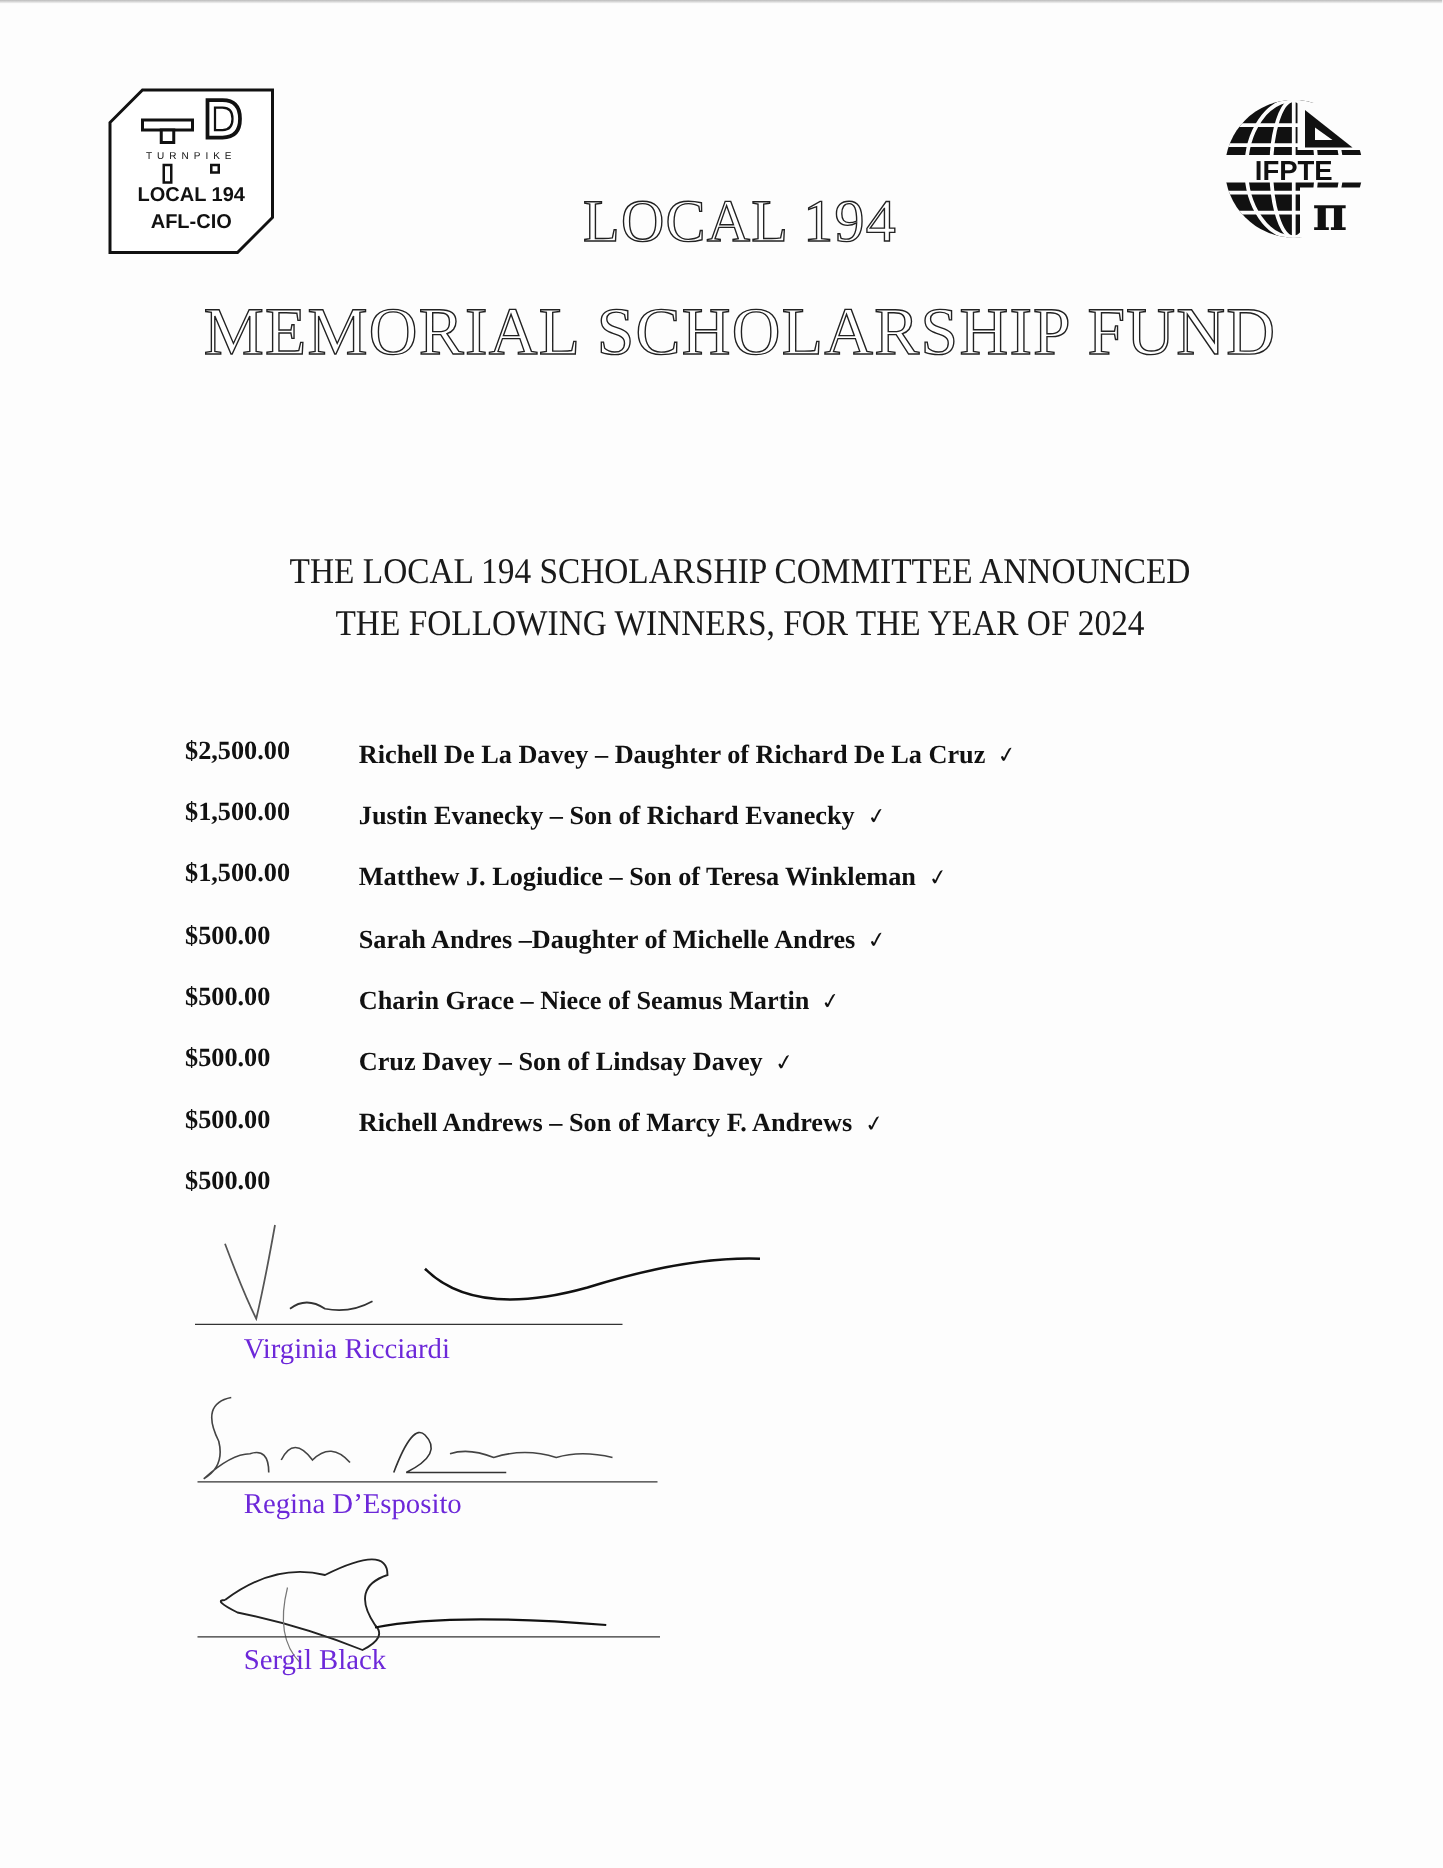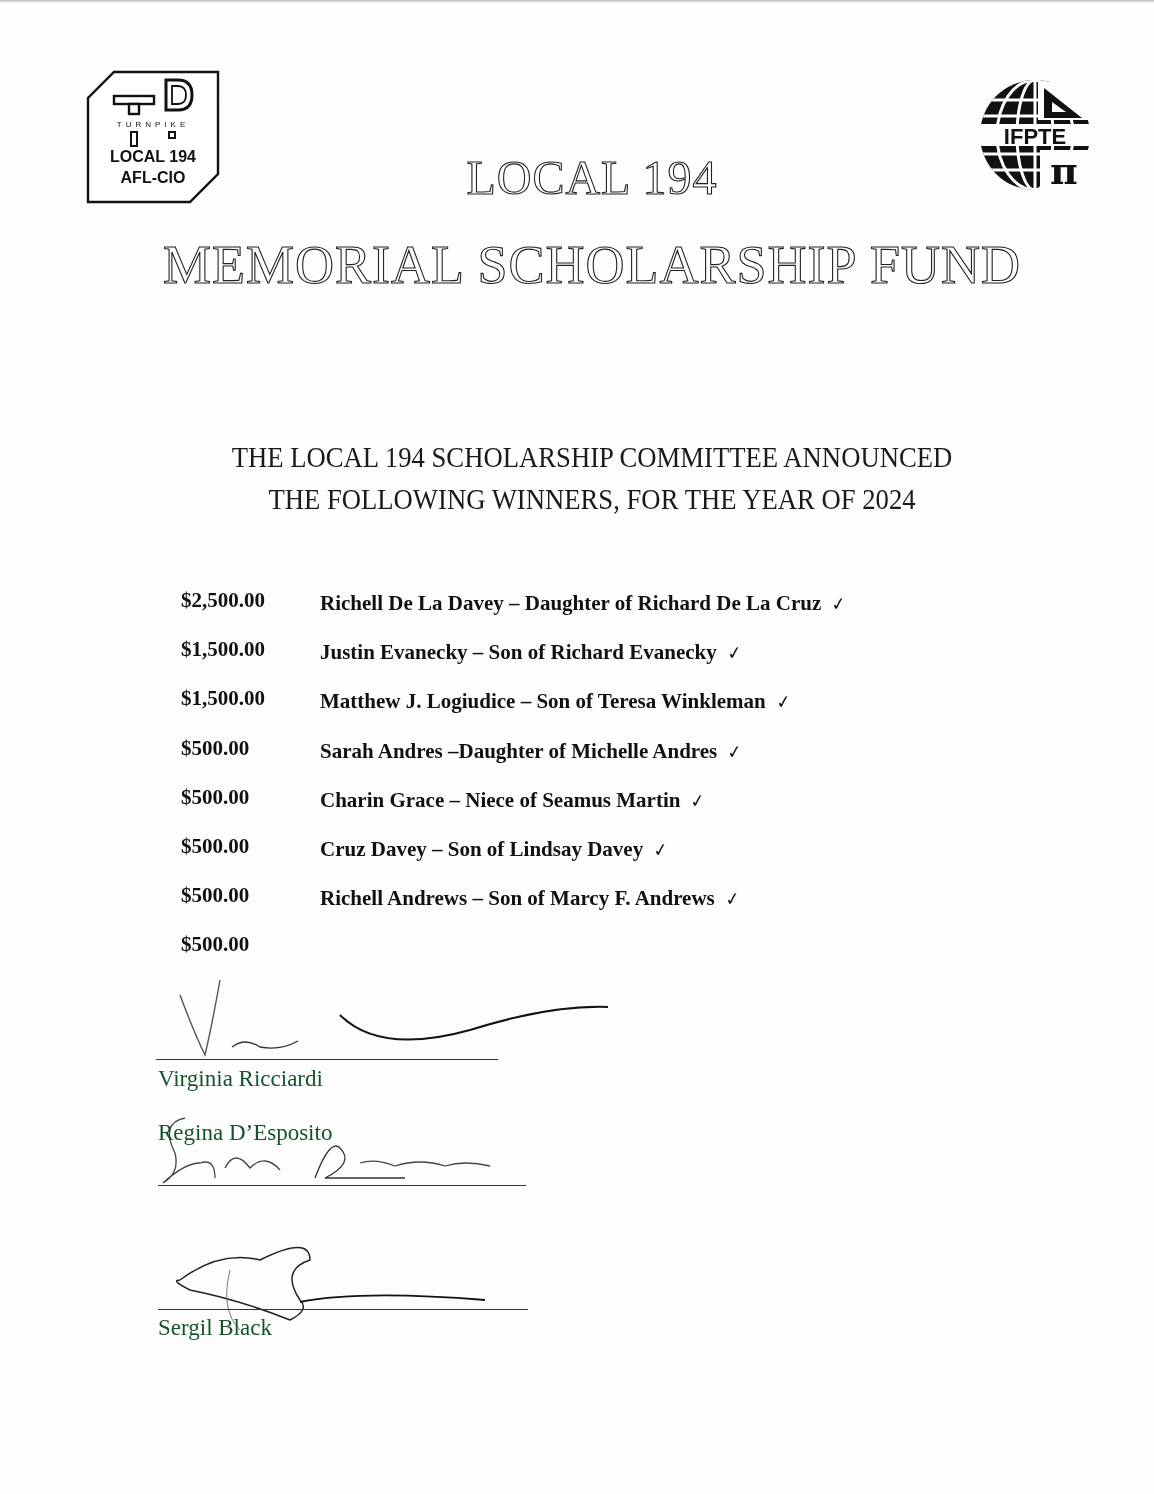--- a/index.html
+++ b/index.html
@@ -19,26 +19,26 @@
       position: absolute; left: 0; width: 1184px; top: 234px; text-align: center;
       font-family: "Liberation Serif", serif; font-size: 54px; font-weight: normal;
       color: #fff; -webkit-text-stroke: 1.1px #222; letter-spacing: 1px;
     }
     .announce {
       position: absolute; left: 0; width: 1184px; top: 436px; text-align: center;
       font-size: 29px; line-height: 42px; color: #1a1a1a;
       transform: scaleX(0.92); transform-origin: 592px 0;
     }
     .winners { position: absolute; left: 148px; top: 588px; width: 800px; }
-    .row { position: relative; height: 49.2px; font-weight: bold; font-size: 21px; margin-left: 33px; }
+    .row { position: relative; height: 49.2px; font-weight: bold; font-size: 21px; }
     .amount { position: absolute; left: 0; top: 0; white-space: nowrap; }
     .desc { position: absolute; left: 139px; top: 3px; white-space: nowrap; }
     .check { display: inline-block; margin-left: 10px; font-weight: normal; font-family: "DejaVu Sans", sans-serif; font-size: 18px; transform: rotate(-8deg); }
     .sig-line { position: absolute; height: 1px; background: #333; }
-    .sig-name { position: absolute; font-size: 23px; color: #14532d; white-space: nowrap; }
+    .sig-name { position: absolute; font-size: 23px; color: #6d28d9; white-space: nowrap; margin-left: 37px; }
     .sig-scribble { position: absolute; }
   </style>
 </head>
 <body>
 
 <div class="top-edge"></div>
 
 <svg class="logo-left" viewBox="0 0 134 134">
   <polygon points="28,2 132,2 132,104 104,132 2,132 2,28" fill="#fff" stroke="#111" stroke-width="2.4"></polygon>
   <rect x="28" y="26" width="40" height="8" fill="#fff" stroke="#111" stroke-width="2.4"></rect>
@@ -129,21 +129,21 @@
 <div class="sig-line" style="left:156px;top:1059px;width:342px;"></div>
 <div class="sig-name" style="left:158px;top:1066px;">Virginia Ricciardi</div>
 
 <svg class="sig-scribble" style="left:155px;top:1108px;" width="370" height="80" viewBox="0 0 370 80">
   <path d="M30,10 Q5,15 20,45 Q25,65 8,75 Q30,55 45,55 Q60,50 60,70" stroke="#444" stroke-width="1.3" fill="none"></path>
   <path d="M70,60 Q80,40 95,60 Q110,45 125,62" stroke="#444" stroke-width="1.3" fill="none"></path>
   <path d="M160,70 Q175,30 185,40 Q200,55 170,70 L250,70" stroke="#333" stroke-width="1.3" fill="none"></path>
   <path d="M205,55 Q220,50 240,58 Q265,50 290,58 Q310,52 335,58" stroke="#444" stroke-width="1.3" fill="none"></path>
 </svg>
 <div class="sig-line" style="left:158px;top:1185px;width:368px;"></div>
-<div class="sig-name" style="left:158px;top:1120px;">Regina D’Esposito</div>
+<div class="sig-name" style="left:158px;top:1190px;">Regina D’Esposito</div>
 
 <svg class="sig-scribble" style="left:160px;top:1230px;" width="340" height="110" viewBox="0 0 340 110">
   <path d="M20,50 Q60,20 100,30 Q150,5 150,30 Q120,40 140,70 Q150,80 130,90 Q80,70 30,60 Q10,50 20,50" stroke="#222" stroke-width="1.5" fill="none"></path>
   <path d="M140,72 Q200,60 325,70" stroke="#111" stroke-width="1.8" fill="none"></path>
   <path d="M70,40 Q60,80 80,100" stroke="#777" stroke-width="1" fill="none"></path>
 </svg>
 <div class="sig-line" style="left:158px;top:1309px;width:370px;"></div>
 <div class="sig-name" style="left:158px;top:1315px;">Sergil Black</div>
 
 </body></html>

